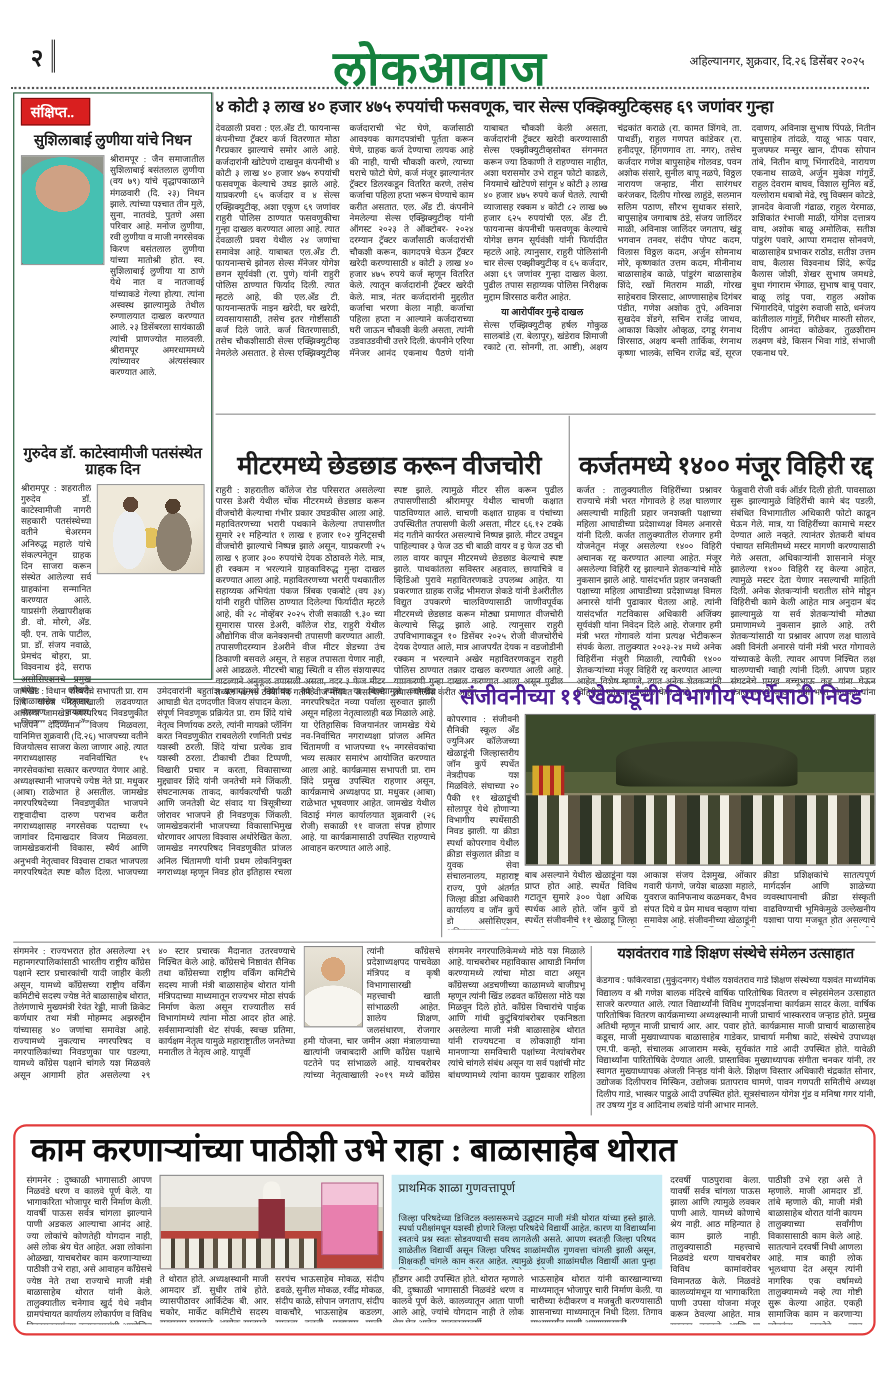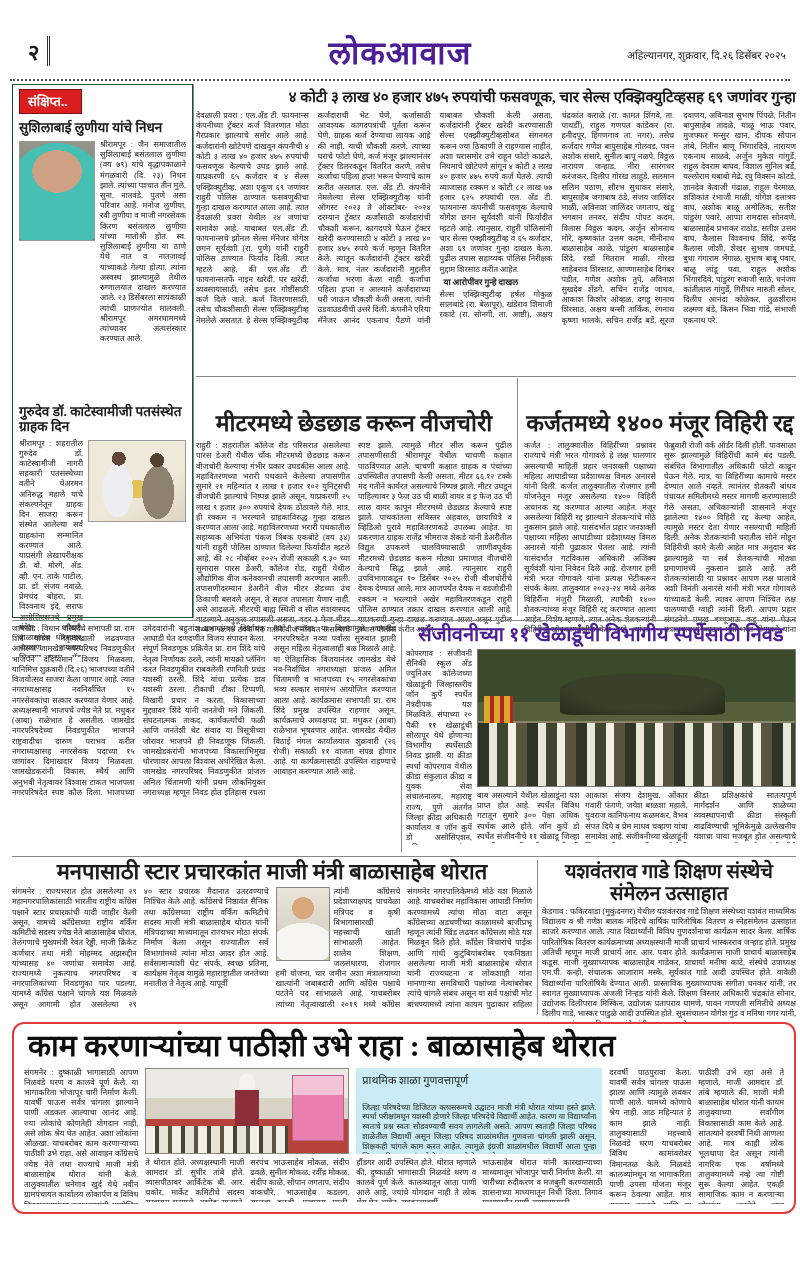--- a/index.html
+++ b/index.html
@@ -7,62 +7,62 @@
   .page {
     position:relative; width:800px; height:1271px; margin:0 auto;
     background:#ffffff; overflow:hidden;
     font-family:"Liberation Serif", serif; color:#1c1c1c;
   }
   
   .hdr { position:absolute; left:10px; top:30px; width:780px; height:46px; }
   .pagenum { position:absolute; left:18px; top:6px; font-size:22px; font-weight:bold;
              border-right:3px double #333; padding-right:8px; }
   .masthead { position:absolute; left:0; right:0; top:0; text-align:center;
-              font-size:32px; font-weight:bold; color:#4c1d95; letter-spacing:1px;
+              font-size:44px; font-weight:bold; color:#15803d; letter-spacing:1px;
               font-family:"Liberation Serif", serif; }
   .dateline { position:absolute; right:4px; top:18px; font-size:10.5px; color:#222; }
   .hdr-rule { position:absolute; left:10px; top:79px; width:780px; border-top:2px dotted #555; }
 
   
   .vrule { position:absolute; width:1px; background:#8a8a8a; }
   .hrule { position:absolute; height:1px; background:#8a8a8a; }
 
   
   .body-txt { font-size:8px; line-height:1.28; text-align:justify; color:#222;
               overflow:hidden; word-break:break-word; }
   .cols-2 { column-count:2; column-gap:8px; }
   .cols-3 { column-count:3; column-gap:8px; }
   .cols-5 { column-count:5; column-gap:9px; }
-  .inline-head { font-weight:bold; font-size:8.5px; margin:2px 4px; }
+  .inline-head { font-weight:bold; font-size:8.5px; margin:2px 16px; }
 
   
   .sidebar { position:absolute; left:12px; top:84px; width:181px; height:534px;
              border:1px solid #14532d; padding:4px 6px; background:#fff; }
   .sidebar-tag { display:inline-block; background:#d91f1f; color:#fff; font-weight:bold;
                  font-size:13px; padding:2px 14px 3px 8px; border:1px solid #7e0e0e; margin-bottom:4px; }
-  .brief-h { font-size:13.5px; font-weight:bold; line-height:1.1; margin:3px 0 4px; }
+  .brief-h { font-size:13.5px; font-weight:bold; text-align:center; line-height:1.1; margin:3px 0 4px; }
   .ph-obit { float:left; width:76px; height:100px; margin:1px 5px 2px 0; border:1px solid #999;
     background:
       radial-gradient(ellipse 34% 22% at 50% 30%, #cfa184 0 98%, rgba(0,0,0,0) 99%),
       radial-gradient(ellipse 72% 58% at 50% 58%, #46c0b2 0 98%, rgba(0,0,0,0) 99%),
       linear-gradient(#94968c, #787a70); }
   .ph-cust { float:right; width:98px; height:82px; margin:1px 0 2px 5px; border:1px solid #999;
     background:
       radial-gradient(circle 7px at 31% 22%, #5f4636 0 99%, rgba(0,0,0,0) 100%),
       radial-gradient(circle 7px at 71% 24%, #54402f 0 99%, rgba(0,0,0,0) 100%),
       radial-gradient(ellipse 16% 34% at 30% 62%, #eceef1 0 98%, rgba(0,0,0,0) 99%),
       radial-gradient(ellipse 17% 34% at 72% 64%, #8d8170 0 98%, rgba(0,0,0,0) 99%),
       radial-gradient(ellipse 10% 12% at 50% 60%, #e3c25c 0 98%, rgba(0,0,0,0) 99%),
       linear-gradient(150deg, #efe9da 0 60%, #ded4c0); }
 
   
   .lead { position:absolute; left:196px; top:82px; width:600px; height:292px; }
   .lead-h { font-size:39px; font-weight:bold; line-height:1.02; text-align:center;
             letter-spacing:-1px; color:#0d0d0d; }
-  .lead-sub { font-size:15px; font-weight:bold; text-align:right; margin:4px 0 5px; }
+  .lead-sub { font-size:15px; font-weight:bold; text-align:left; margin:4px 0 5px; }
   .lead-body { height:218px; }
 
   
   .row2a { position:absolute; left:196px; top:378px; width:316px; height:238px; }
   .row2b { position:absolute; left:524px; top:378px; width:272px; height:238px; }
   .row2-h { font-size:23px; font-weight:600; text-align:center; line-height:1.05; margin-bottom:5px;margin-top:34px; }
   .row2-h.bold { font-weight:bold; }
   .row2-body { height:202px; }
 
   
@@ -83,21 +83,21 @@
       #2f3526 0 11px, #e9e6da 11px 19px, #40452f 19px 30px, #f2efe4 30px 38px, #5a5340 38px 49px); }
   .ph-team .flags { position:absolute; left:2%; bottom:18%; width:9%; height:48%;
     background:repeating-linear-gradient(90deg, #d8a92c 0 6px, #b4271f 6px 10px); }
   .sj-cols { display:flex; gap:6px; margin-top:4px; }
   .sj-cols .body-txt { width:103px; height:52px; }
 
   
   .row4a { position:absolute; left:12px; top:860px; width:520px; height:154px; }
   .row4b { position:absolute; left:542px; top:860px; width:254px; height:154px; }
   .row4a-h { font-size:22px; font-weight:600; text-align:center; line-height:1.05; margin-bottom:4px; }
-  .row4b-h { font-size:20px; font-weight:bold; text-align:center; line-height:1.1; margin-bottom:3px; }
+  .row4b-h { font-size:13px; font-weight:bold; text-align:center; line-height:1.1; margin-bottom:13px; }
   .mn-wrap { display:flex; gap:7px; }
   .mn-wrap .body-txt { width:125px; height:122px; }
   .ph-thorat { width:54px; height:74px; float:left; margin:0 4px 2px 0; border:1px solid #888;
     background:
       radial-gradient(circle 11px at 50% 28%, #d9a77c 0 99%, rgba(0,0,0,0) 100%),
       radial-gradient(ellipse 60% 30% at 50% 78%, #f7f5ef 0 98%, rgba(0,0,0,0) 99%),
       linear-gradient(#e9e4d8, #cfc9b8); }
   .row4b-body { height:128px; }
 
   
@@ -209,21 +209,20 @@
           <div class="body-txt">आकाश संजय देशमुख, ओंकार गवारी फंगणे, जयेश बाळशा महाले, युवराज कानिफनाथ कळमकर, वैभव संपत दिघे व प्रेम माधव चव्हाण यांचा समावेश आहे. संजीवनीच्या खेळाडूंनी जिल्हास्तरीय स्पर्धेत केलेली कामगिरी ही त्यांच्या दैनंदिन कठोर मेहनत आणि चिकाटीला पुरावा आहे. संस्थेच्या सर्व क्रीडा प्रकारांसाठी</div>
           <div class="body-txt">क्रीडा प्रशिक्षकांचे सातत्यपूर्ण मार्गदर्शन आणि शाळेच्या व्यवस्थापनाची क्रीडा संस्कृती वाढविण्याची भूमिकेमुळे उल्लेखनीय यशाचा पाया मजबूत होत असल्याचे पत्रकात म्हटले आहे. संजीवनीचे अध्यक्ष नितिन कोल्हे, मॅनेजिंग ट्रस्टी अमित कोल्हे, विश्वस्त सुमित कोल्हे यांनी सर्व खेळाडूंचे अभिनंदन केले आहे.</div>
         </div>
       </div>
     </div>
   </div>
 
   <div class="hrule" style="left:12px; top:856px; width:784px;"></div>
 
   <div class="row4a">
-    <div class="row4a-h">मनपासाठी स्टार प्रचारकांत माजी मंत्री बाळासाहेब थोरात</div>
     <div class="mn-wrap">
       <div class="body-txt">संगमनेर : राज्यभरात होत असलेल्या २९ महानगरपालिकांसाठी भारतीय राष्ट्रीय काँग्रेस पक्षाने स्टार प्रचारकांची यादी जाहीर केली असून, यामध्ये काँग्रेसच्या राष्ट्रीय वर्किंग कमिटीचे सदस्य ज्येष्ठ नेते बाळासाहेब थोरात, तेलंगणाचे मुख्यमंत्री रेवंत रेड्डी, माजी क्रिकेट कर्णधार तथा मंत्री मोहम्मद अझरुद्दीन यांच्यासह ४० जणांचा समावेश आहे. राज्यामध्ये नुकत्याच नगरपरिषद व नगरपालिकांच्या निवडणुका पार पडल्या, यामध्ये काँग्रेस पक्षाने चांगले यश मिळवले असून आगामी होत असलेल्या २९ महानगरपालिकांसाठी काँग्रेसने आपले</div>
       <div class="body-txt">४० स्टार प्रचारक मैदानात उतरवण्याचे निश्चित केले आहे. काँग्रेसचे निष्ठावंत सैनिक तथा काँग्रेसच्या राष्ट्रीय वर्किंग कमिटीचे सदस्य माजी मंत्री बाळासाहेब थोरात यांनी मंत्रिपदाच्या माध्यमातून राज्यभर मोठा संपर्क निर्माण केला असून राज्यातील सर्व विभागांमध्ये त्यांना मोठा आदर होत आहे. सर्वसामान्यांशी थेट संपर्क, स्वच्छ प्रतिमा, कार्यक्षम नेतृत्व यामुळे महाराष्ट्रातील जनतेच्या मनातील ते नेतृत्व आहे. यापूर्वी</div>
       <div class="body-txt">
         <div class="ph-thorat"></div>
         <span>त्यांनी काँग्रेसचे प्रदेशाध्यक्षपद पाचवेळा मंत्रिपद व कृषी विभागासारखी महत्त्वाची खाती सांभाळली आहेत. शालेय शिक्षण, जलसंधारण, रोजगार हमी योजना, चार जमीन अशा मंत्रालयाच्या खात्यांनी जबाबदारी आणि काँग्रेस पक्षाचे पटतेने पद सांभाळले आहे. याचबरोबर त्यांच्या नेतृत्वाखाली २०१९ मध्ये काँग्रेस पक्षाला मोठे यश मिळाले असून नुकत्याच झालेल्या नगरपालिका निवडणुकीत</span>
       </div>
       <div class="body-txt">संगमनेर नगरपालिकेमध्ये मोठे यश मिळाले आहे. याचबरोबर महाविकास आघाडी निर्माण करण्यामध्ये त्यांचा मोठा वाटा असून काँग्रेसच्या अडचणीच्या काळामध्ये बाजीप्रभू म्हणून त्यांनी खिंड लढवत काँग्रेसला मोठे यश मिळवून दिले होते. काँग्रेस विचारांचे पाईक आणि गांधी कुटुंबियांबरोबर एकनिष्ठता असलेल्या माजी मंत्री बाळासाहेब थोरात यांनी राज्यघटना व लोकशाही यांना मानणाऱ्या समविचारी पक्षांच्या नेत्यांबरोबर त्यांचे चांगले संबंध असून या सर्व पक्षांची मोट बांधण्यामध्ये त्यांना कायम पुढाकार राहिला आहे.</div>
     </div>
   </div>

